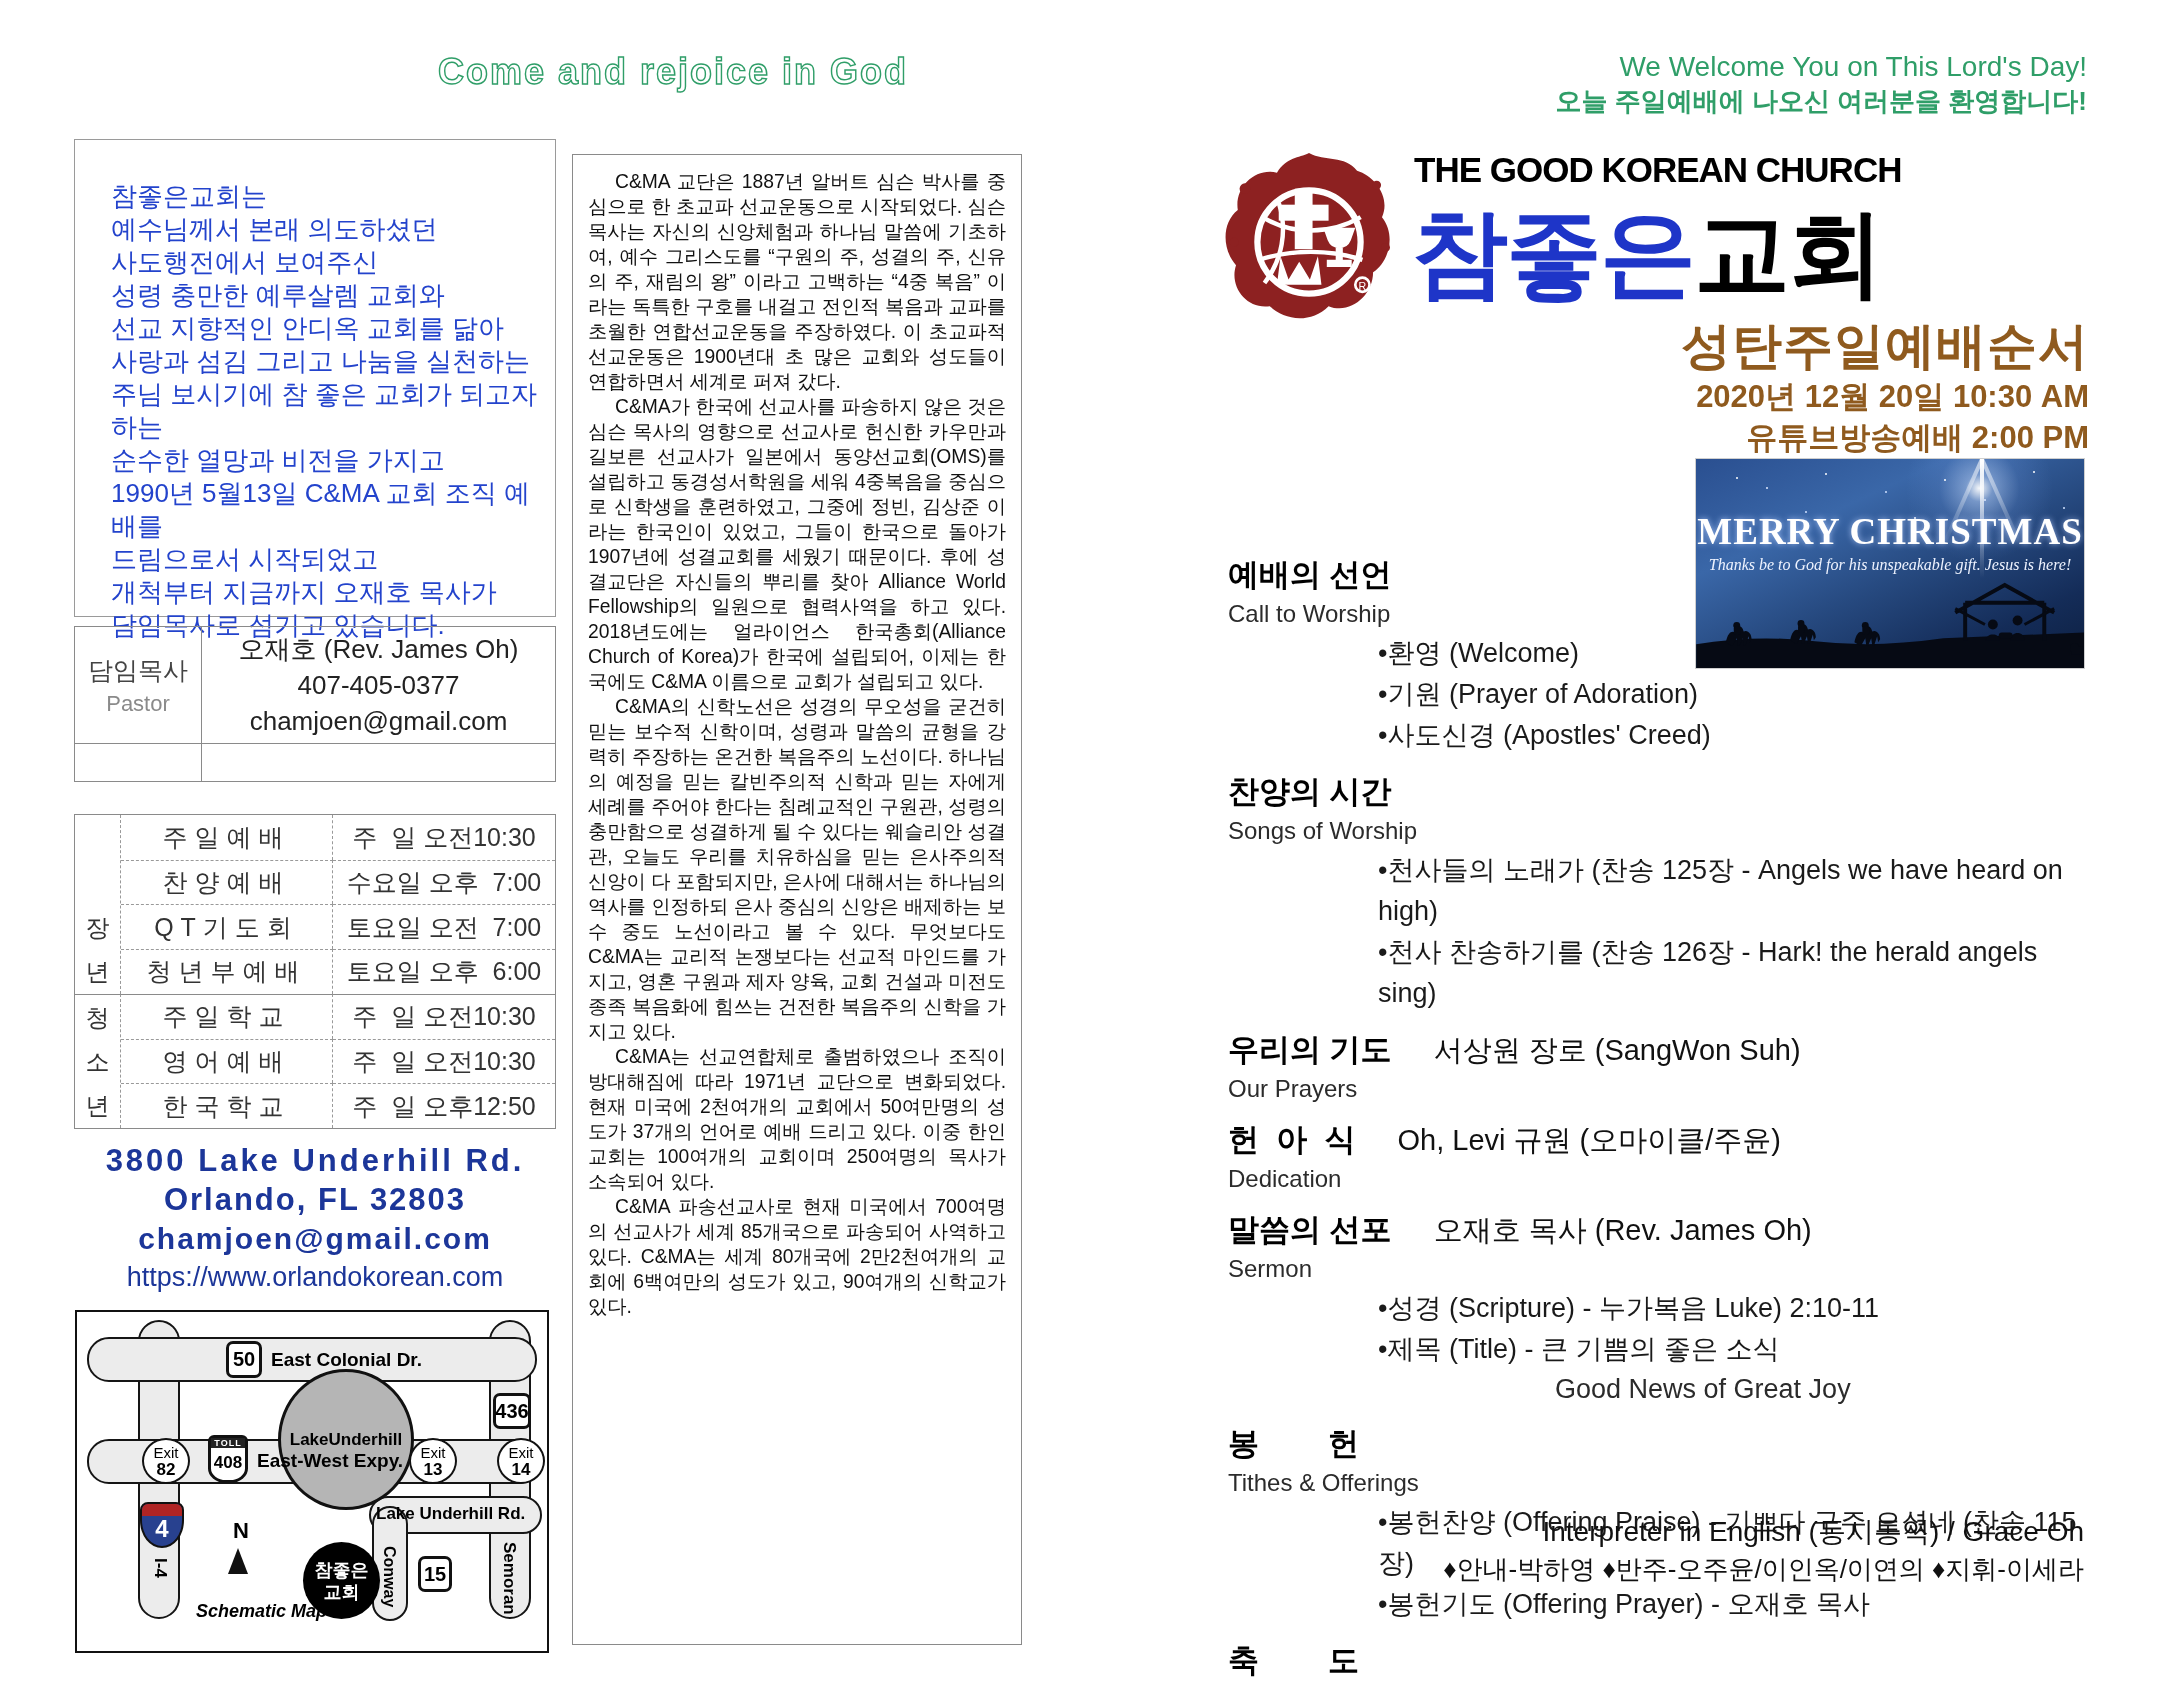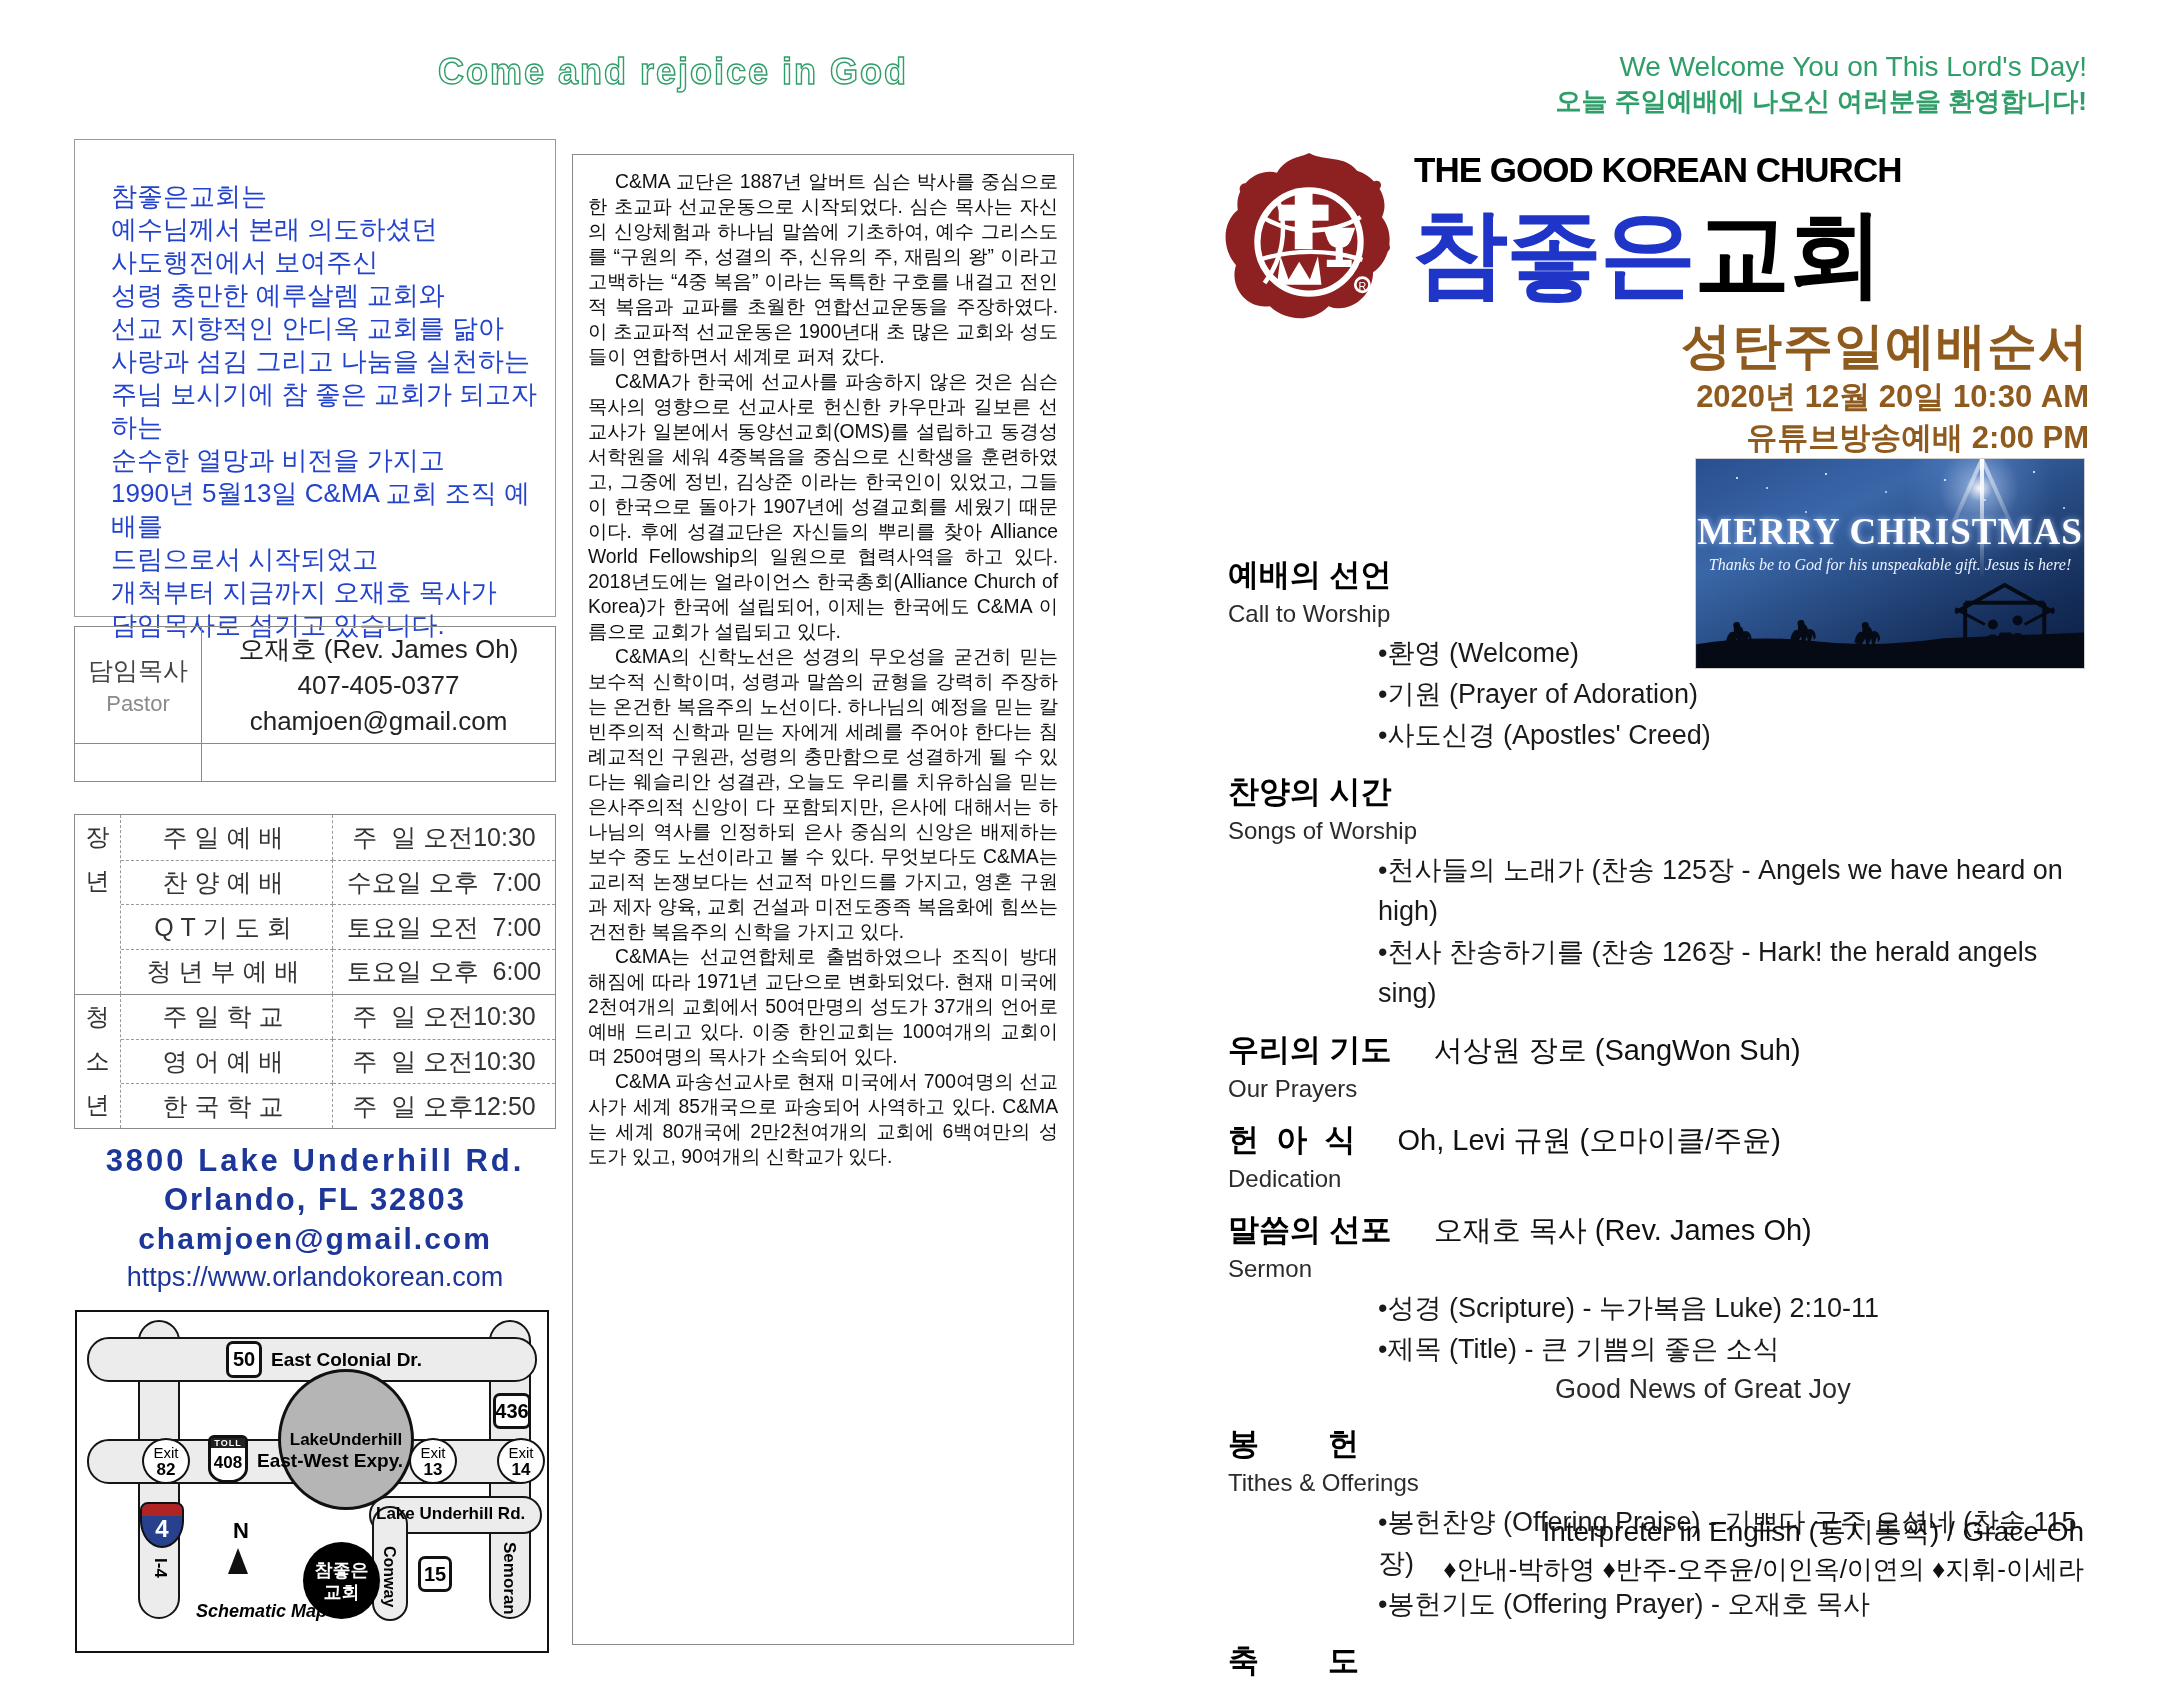--- a/index.html
+++ b/index.html
@@ -24,21 +24,21 @@
   .role-ko { font-size:25px; color:#444; }
   .role-en { font-size:22px; color:#8a8a8a; margin-top:4px; }
   .pline { font-size:26px; color:#222; line-height:36px; }
 
   .stable { left:74px; top:814px; width:482px; height:315px;
     border:1px solid #8a8a8a; display:grid;
     grid-template-columns:46px 212px 1fr;
     grid-template-rows:repeat(7,1fr); }
   .g1 { grid-row:1/5; } .g2 { grid-row:5/8; }
   .glabel { grid-column:1; border-right:1px dashed #999;
-    display:flex; align-items:flex-start; justify-content:center;
+    display:flex; align-items:flex-end; justify-content:center;
     font-size:24px; color:#333; width:100%;
     word-break:break-all; line-height:44px; text-align:center; }
   .glabel span { display:block; width:1.1em; }
   .g2 { border-top:1px solid #8a8a8a; }
   .sname { grid-column:2; border-right:1px dashed #999; letter-spacing:7px; }
   .stime { grid-column:3; white-space:pre; }
   .sname,.stime { display:flex; align-items:center; justify-content:center;
     font-size:25px; color:#333; border-top:1px dashed #999; }
   .r1 { border-top:none !important; } .rg { border-top:1px solid #8a8a8a !important; }
 
@@ -75,21 +75,21 @@
   .toll .tnum { font-size:17px; font-weight:bold; margin-top:5px; }
   .vtext { position:absolute; writing-mode:vertical-rl; font-weight:bold; color:#000; }
   .church-dot { position:absolute; width:77px; height:77px; background:#000; border-radius:50%;
     display:flex; flex-direction:column; align-items:center; justify-content:center;
     color:#fff; font-weight:bold; font-size:18px; line-height:22px; }
   .ntri { position:absolute; width:0; height:0;
     border-left:10px solid transparent; border-right:10px solid transparent;
     border-bottom:26px solid #111; }
 
   
-  .midbox { left:572px; top:154px; width:502px; height:1491px;
+  .midbox { left:572px; top:154px; width:450px; height:1491px;
     border:1px solid #8a8a8a; padding:14px 15px; overflow:hidden;
     font-size:19.3px; line-height:25px; text-align:justify; color:#111; }
   .midbox p { text-indent:1.4em; }
 
   
   .welcome { right:91px; top:50px; text-align:right; color:#2f9e68; }
   .welcome .w1 { font-size:28px; line-height:34px; }
   .welcome .w2 { font-size:26px; font-weight:bold; line-height:34px; }
 
   .logoblob { left:1220px; top:147px; width:178px; height:183px; }

